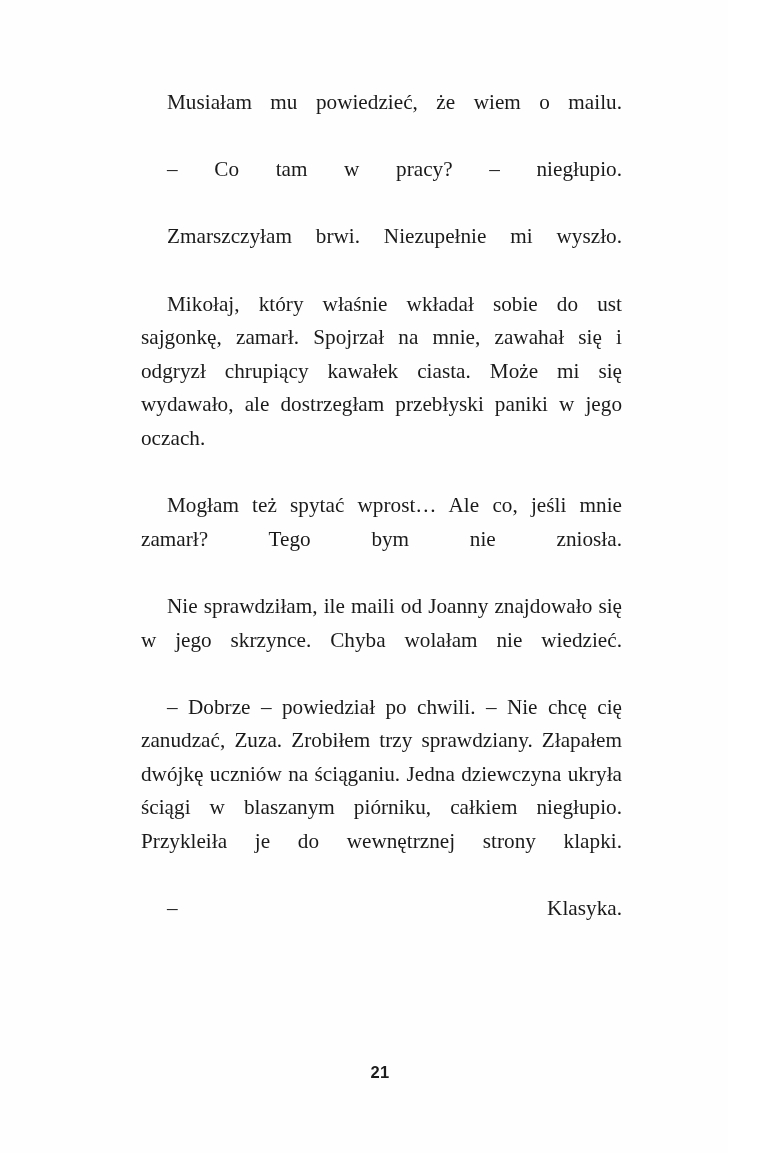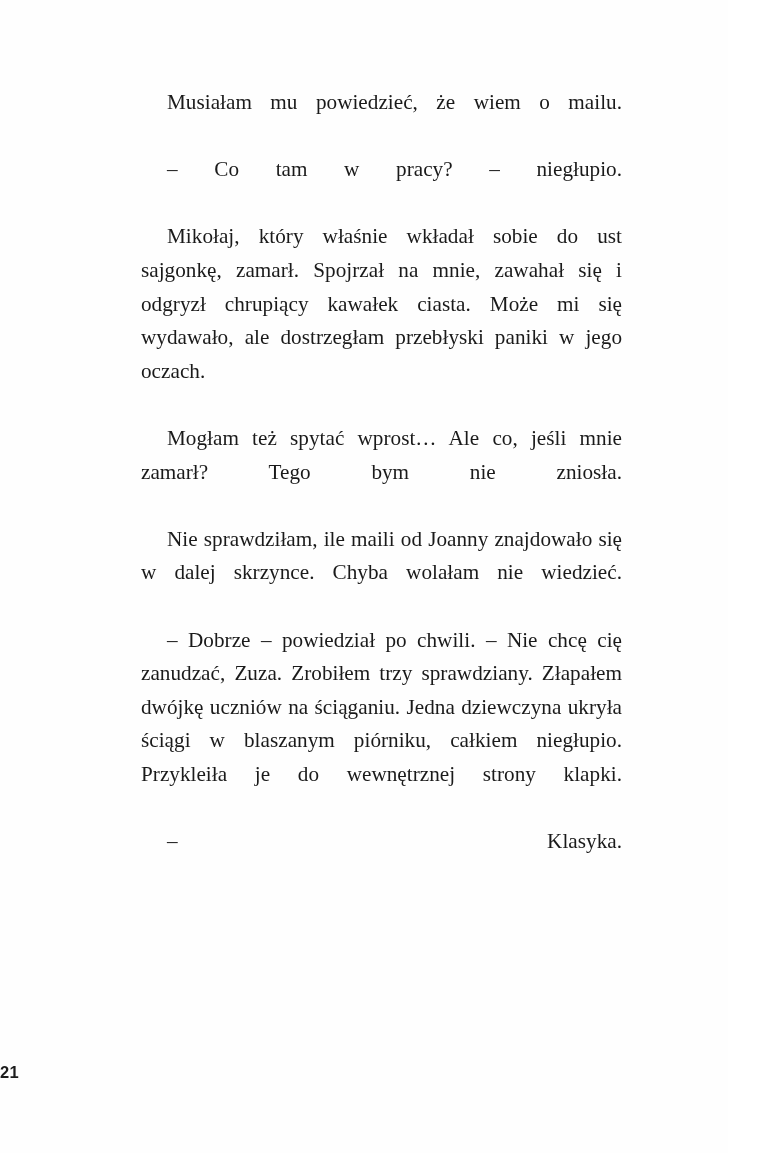--- a/index.html
+++ b/index.html
@@ -49,39 +49,40 @@
   p.para::after {
     content: "";
     display: inline-block;
     width: 100%;
   }
   #folio {
     position: absolute;
     left: 0;
     top: 1063px;
     width: 760px;
-    text-align: left;
+    text-align: center;
     font-family: "Liberation Sans", "DejaVu Sans", sans-serif;
     font-weight: bold;
     font-size: 16.5px;
     color: #1c1c1c;
     letter-spacing: 0.4px;
   }
 </style>
 </head>
 <body>
 
 <div id="page">
 
   <div id="text-block">
     <p class="para">Musiałam mu powiedzieć, że wiem o mailu.</p>
     <p class="para dialogue">– Co tam w pracy? – niegłupio.</p>
+    <p class="para">Zmarszczyłam brwi. Niezupełnie mi wyszło.</p>
     <p class="para">Mikołaj, który właśnie wkładał sobie do ust sajgonkę, zamarł. Spojrzał na mnie, zawahał się i odgryzł chrupiący kawałek ciasta. Może mi się wydawało, ale dostrzegłam przebłyski paniki w jego oczach.</p>
     <p class="para">Mogłam też spytać wprost… Ale co, jeśli mnie zamarł? Tego bym nie zniosła.</p>
-    <p class="para">Nie sprawdziłam, ile maili od Joanny znajdowało się w dalej skrzynce. Chyba wolałam nie wiedzieć.</p>
+    <p class="para">Nie sprawdziłam, ile maili od Joanny znajdowało się w jego skrzynce. Chyba wolałam nie wiedzieć.</p>
     <p class="para dialogue">– Dobrze – powiedział po chwili. – Nie chcę cię zanudzać, Zuza. Zrobiłem trzy sprawdziany. Złapałem dwójkę uczniów na ściąganiu. Jedna dziewczyna ukryła ściągi w blaszanym piórniku, całkiem niegłupio. Przykleiła je do wewnętrznej strony klapki.</p>
     <p class="para dialogue">– Klasyka.</p>
 
   </div>
 
   <div id="folio">21</div>
 
 </div>
 
 </body></html>

